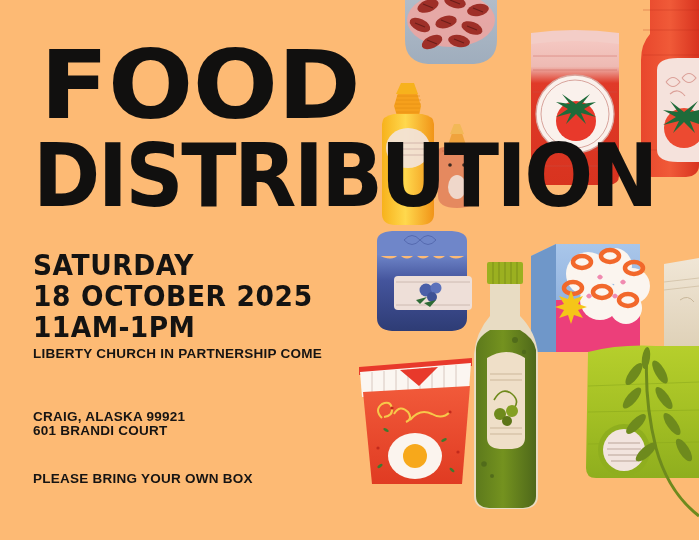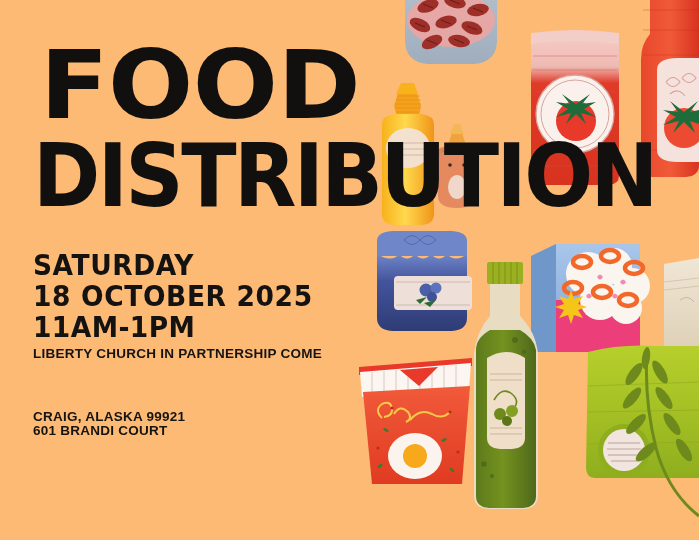--- a/index.html
+++ b/index.html
@@ -430,15 +430,16 @@
 
     <div class="bigline" id="line-time">11AM-1PM</div>
 
     <div class="bodyline" id="org-line-1">LIBERTY CHURCH IN PARTNERSHIP COME</div>
 
 
     <div class="bodyline" id="addr-line-1">601 BRANDI COURT</div>
 
     <div class="bodyline" id="addr-line-2">CRAIG, ALASKA 99921</div>
 
+    <div class="bodyline" id="note-box">PLEASE BRING YOUR OWN BOX</div>
 
   </div>
 </div>
 
 </body></html>

